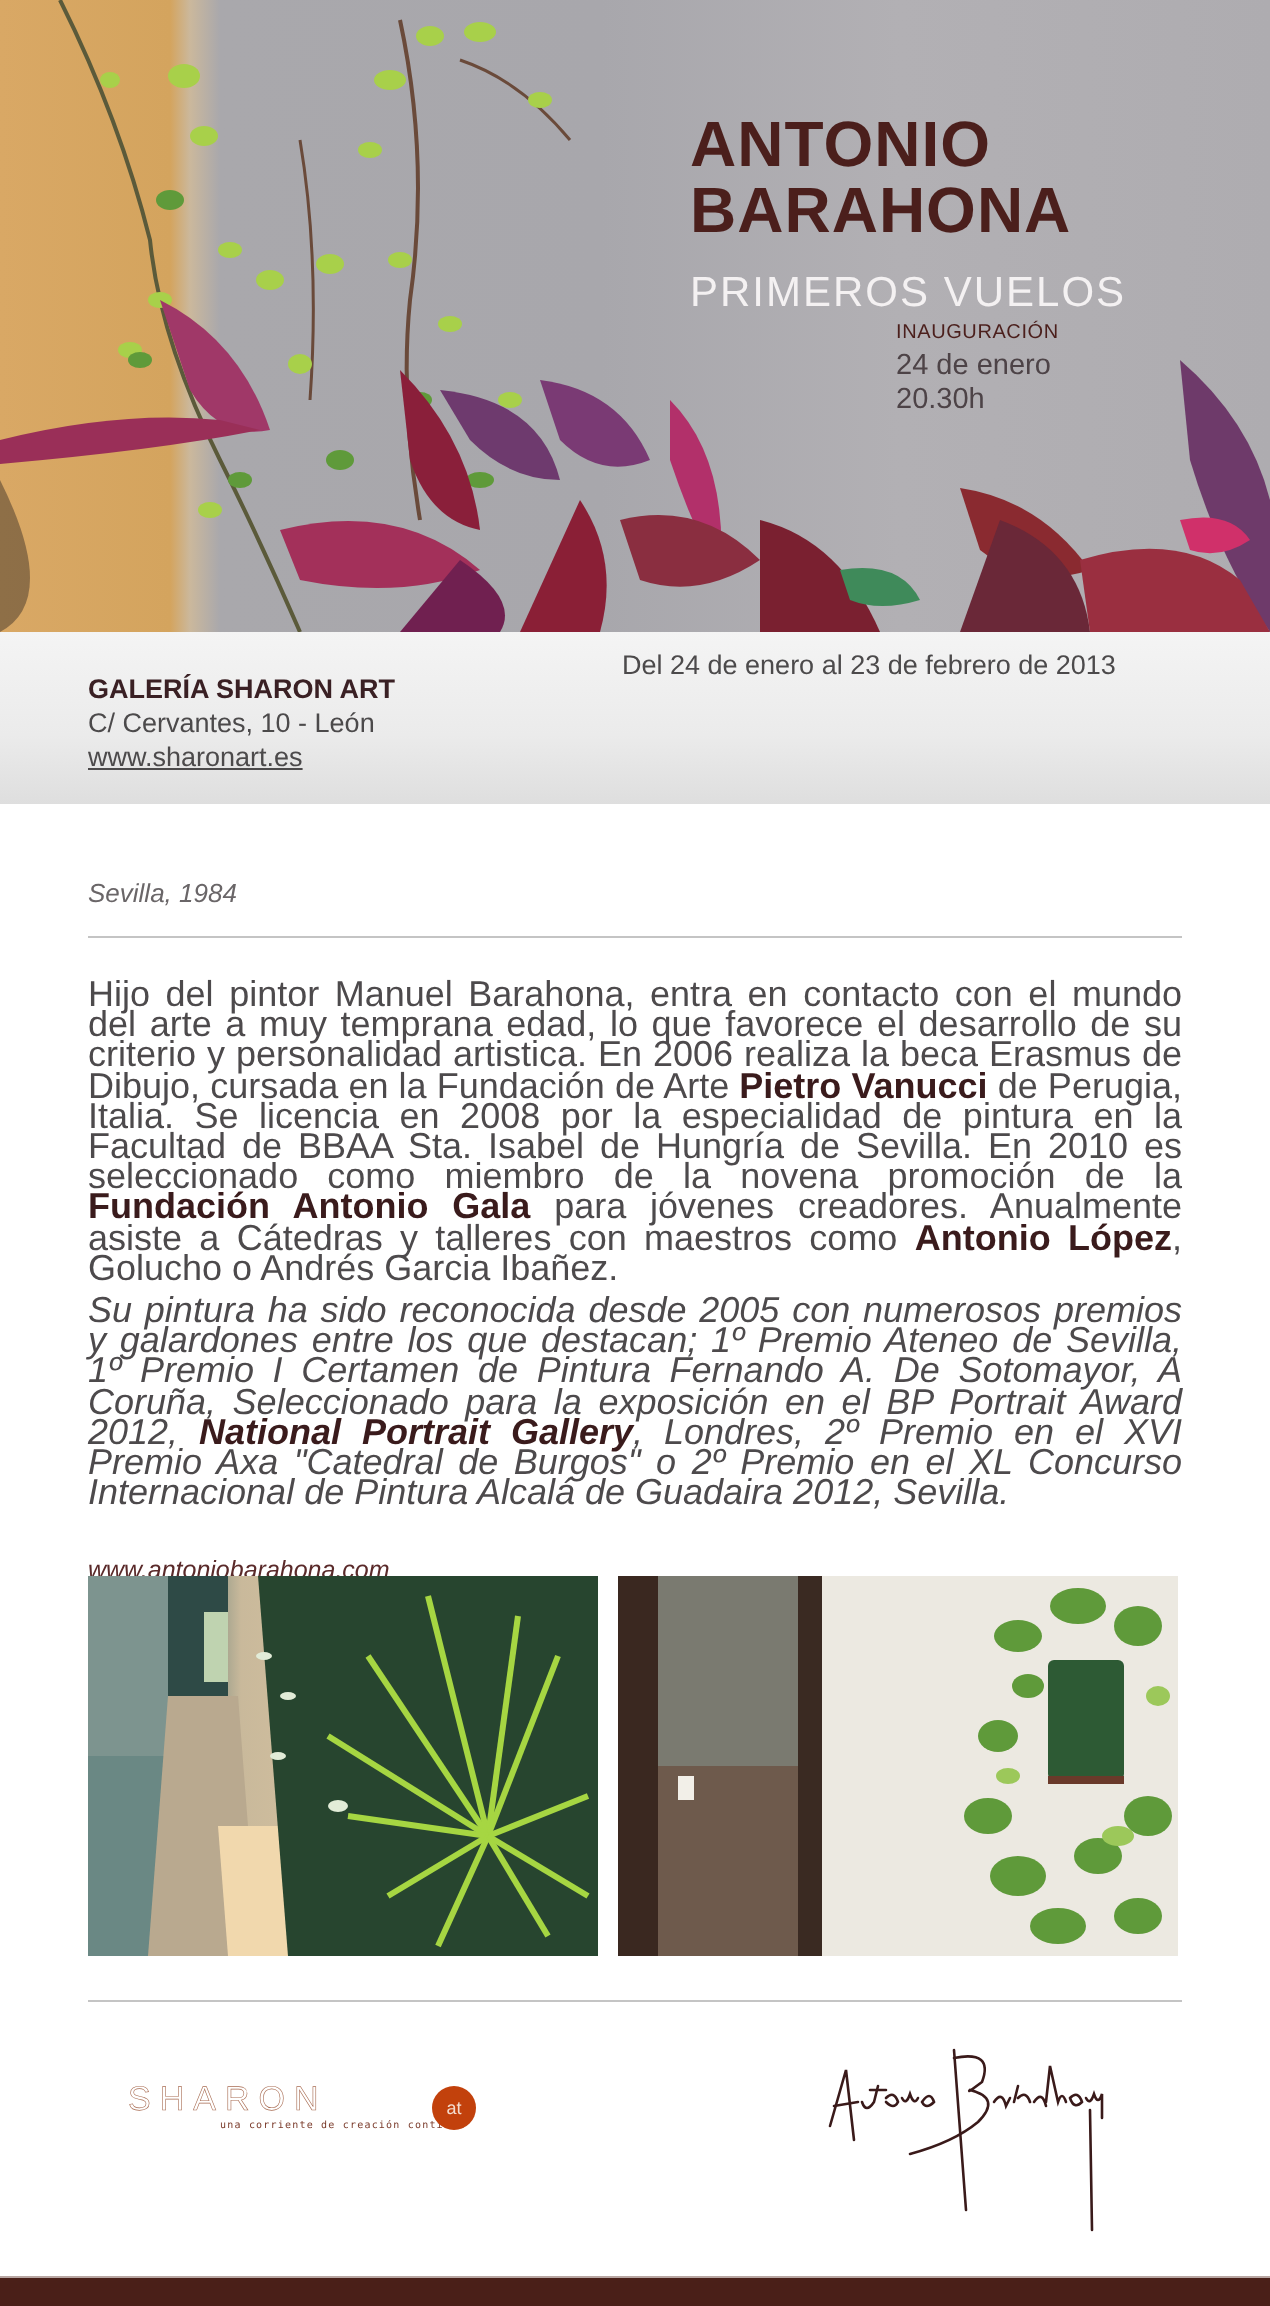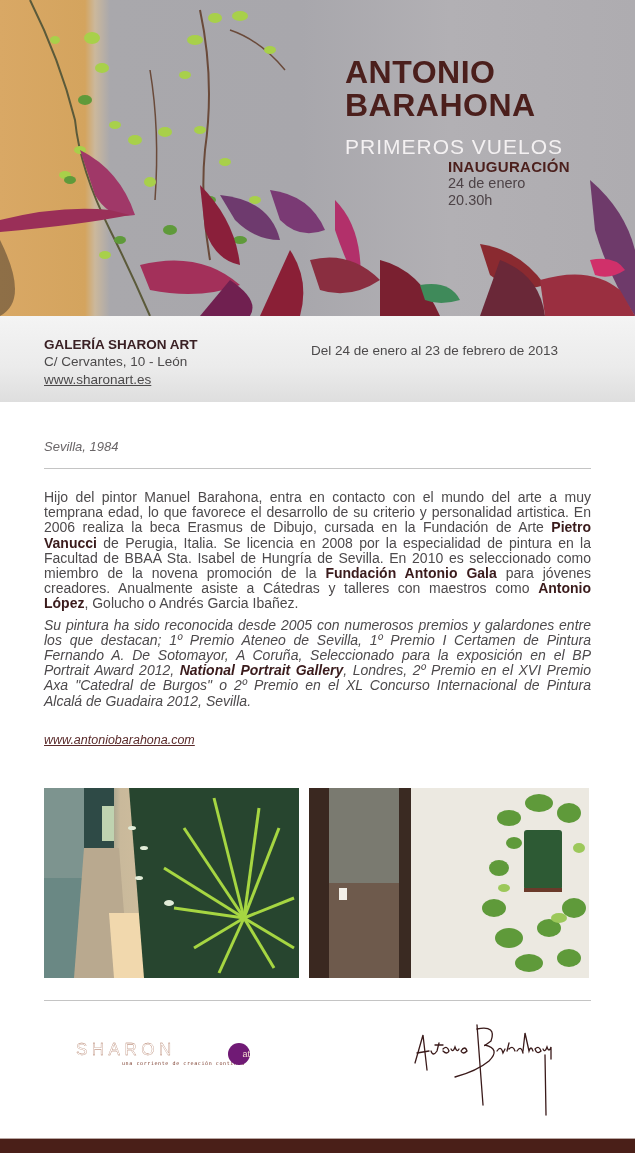--- a/index.html
+++ b/index.html
@@ -7,55 +7,55 @@
   body { font-family: "Liberation Sans", "DejaVu Sans", sans-serif; color: #4a4446; position: relative; }
 
   
   .hero { position: absolute; left: 0; top: 0; width: 635px; height: 316px; overflow: hidden;
     background: linear-gradient(90deg, #d9a865 0px, #d4a45e 85px, #cbb89c 95px, #a9a8ac 110px, #a8a7ac 300px, #b2b0b4 450px, #aeacb0 635px); }
   .hero svg { position: absolute; left: 0; top: 0; }
   .hero-text { position: absolute; left: 345px; top: 56px; }
   .hero-name { font-family: "Liberation Sans", sans-serif; font-weight: bold; color: #4b1f1c; font-size: 32px; line-height: 33px; letter-spacing: 0.5px; }
   .hero-sub { color: #f4f1f2; font-size: 21px; letter-spacing: 1px; margin-top: 12px; line-height: 26px; }
   .hero-inaug { position: absolute; left: 448px; top: 158px; }
-  .inaug-label { font-weight: bold; color: #4b1f1c; font-size: 15px; line-height: 17px; letter-spacing: 0.3px; }
+  .inaug-label { font-weight: normal; color: #4b1f1c; font-size: 10px; line-height: 17px; letter-spacing: 0.3px; }
   .inaug-line { color: #4d4347; font-size: 14.5px; line-height: 17px; }
 
   
   .info-bar { position: absolute; left: 0; top: 316px; width: 635px; height: 86px;
     background: linear-gradient(180deg, #f4f4f4 0%, #ebebeb 60%, #dedede 100%); }
   .gallery { position: absolute; left: 44px; top: 20px; }
   .gallery-name { font-weight: bold; color: #3a2024; font-size: 13.5px; line-height: 17px; }
   .gallery-line { color: #4c4a4b; font-size: 13.5px; line-height: 17px; }
   .gallery-link { color: #4c4a4b; font-size: 13.5px; line-height: 18px; text-decoration: underline; display: inline-block; }
-  .dates { position: absolute; left: 311px; top: 26px; color: #4c4a4b; font-size: 13.5px; line-height: 17px; }
+  .dates { position: absolute; left: 311px; top: 8px; color: #4c4a4b; font-size: 13.5px; line-height: 17px; }
 
   
   .bio { position: absolute; left: 44px; top: 438px; width: 547px; }
   .bio-name { font-weight: bold; color: #3a1b1c; font-size: 21px; line-height: 24px; letter-spacing: 0.3px; }
   .bio-origin { font-style: italic; color: #6a6668; font-size: 13px; line-height: 17px; margin-top: 0; }
   .divider { height: 1px; background: #c4c4c4; width: 547px; }
   .bio-div { margin-top: 13px; }
-  .bio-text { margin-top: 21px; text-align: justify; color: #4d4a4c; font-size: 14px; line-height: 15.2px; }
+  .bio-text { margin-top: 21px; text-align: justify; color: #4d4a4c; font-size: 18px; line-height: 15.2px; }
   .bio-text b { color: #3a1b1c; }
   .bio-text p + p { margin-top: 6px; font-style: italic; }
   .bio-link { display: inline-block; margin-top: 24px; font-style: italic; color: #5a2a2a; font-size: 12.5px; text-decoration: underline; }
 
   
   .painting { position: absolute; top: 788px; height: 190px; overflow: hidden; }
   .p1 { left: 44px; width: 255px; background: linear-gradient(90deg, #7f9690 0%, #8ba09a 18%, #5d7a74 20%, #c9b99b 30%, #d8c3a1 55%, #2c4a2e 65%, #4a7a2e 100%); }
   .p2 { left: 309px; width: 280px; background: linear-gradient(90deg, #3a2a22 0%, #5b4a42 6%, #7e7268 20%, #5a4438 30%, #e9e6df 34%, #f0eee6 55%, #6d8f4a 70%, #3f6f32 100%); }
   .painting svg { position: absolute; left: 0; top: 0; }
   .footer-div { position: absolute; left: 44px; top: 1000px; }
 
   
-  .sharon-logo { position: absolute; left: 64px; top: 1040px; width: 175px; height: 30px; margin-left: 12px; }
+  .sharon-logo { position: absolute; left: 64px; top: 1040px; width: 175px; height: 30px; }
   .sharon-word { position: absolute; left: 0; top: 0; color: #a96e55; font-size: 17px; letter-spacing: 4.5px; font-weight: normal; line-height: 20px; -webkit-text-stroke: 0.3px #a96e55; color: transparent; }
   .sharon-tag { position: absolute; left: 46px; top: 20px; color: #7a3a2a; font-size: 5px; letter-spacing: 0.6px; white-space: nowrap; font-family: "DejaVu Sans Mono", monospace; }
-  .sharon-badge { position: absolute; left: 152px; top: 3px; width: 22px; height: 22px; border-radius: 50%; background: #701a75; color: #f3dccf; font-size: 9px; text-align: right; line-height: 22px; }
+  .sharon-badge { position: absolute; left: 152px; top: 3px; width: 22px; height: 22px; border-radius: 50%; background: #c2410c; color: #f3dccf; font-size: 9px; text-align: center; line-height: 22px; }
   .signature { position: absolute; left: 405px; top: 1015px; width: 160px; height: 105px; }
 
   .bottom-bar { position: absolute; left: 0; top: 1138px; width: 635px; height: 15px; background: #4a1f18; border-top: 1px solid #b8a6a2; }
 </style>
 </head>
 <body>
 
 <div class="hero">
   <svg width="635" height="316" viewBox="0 0 635 316">
 

